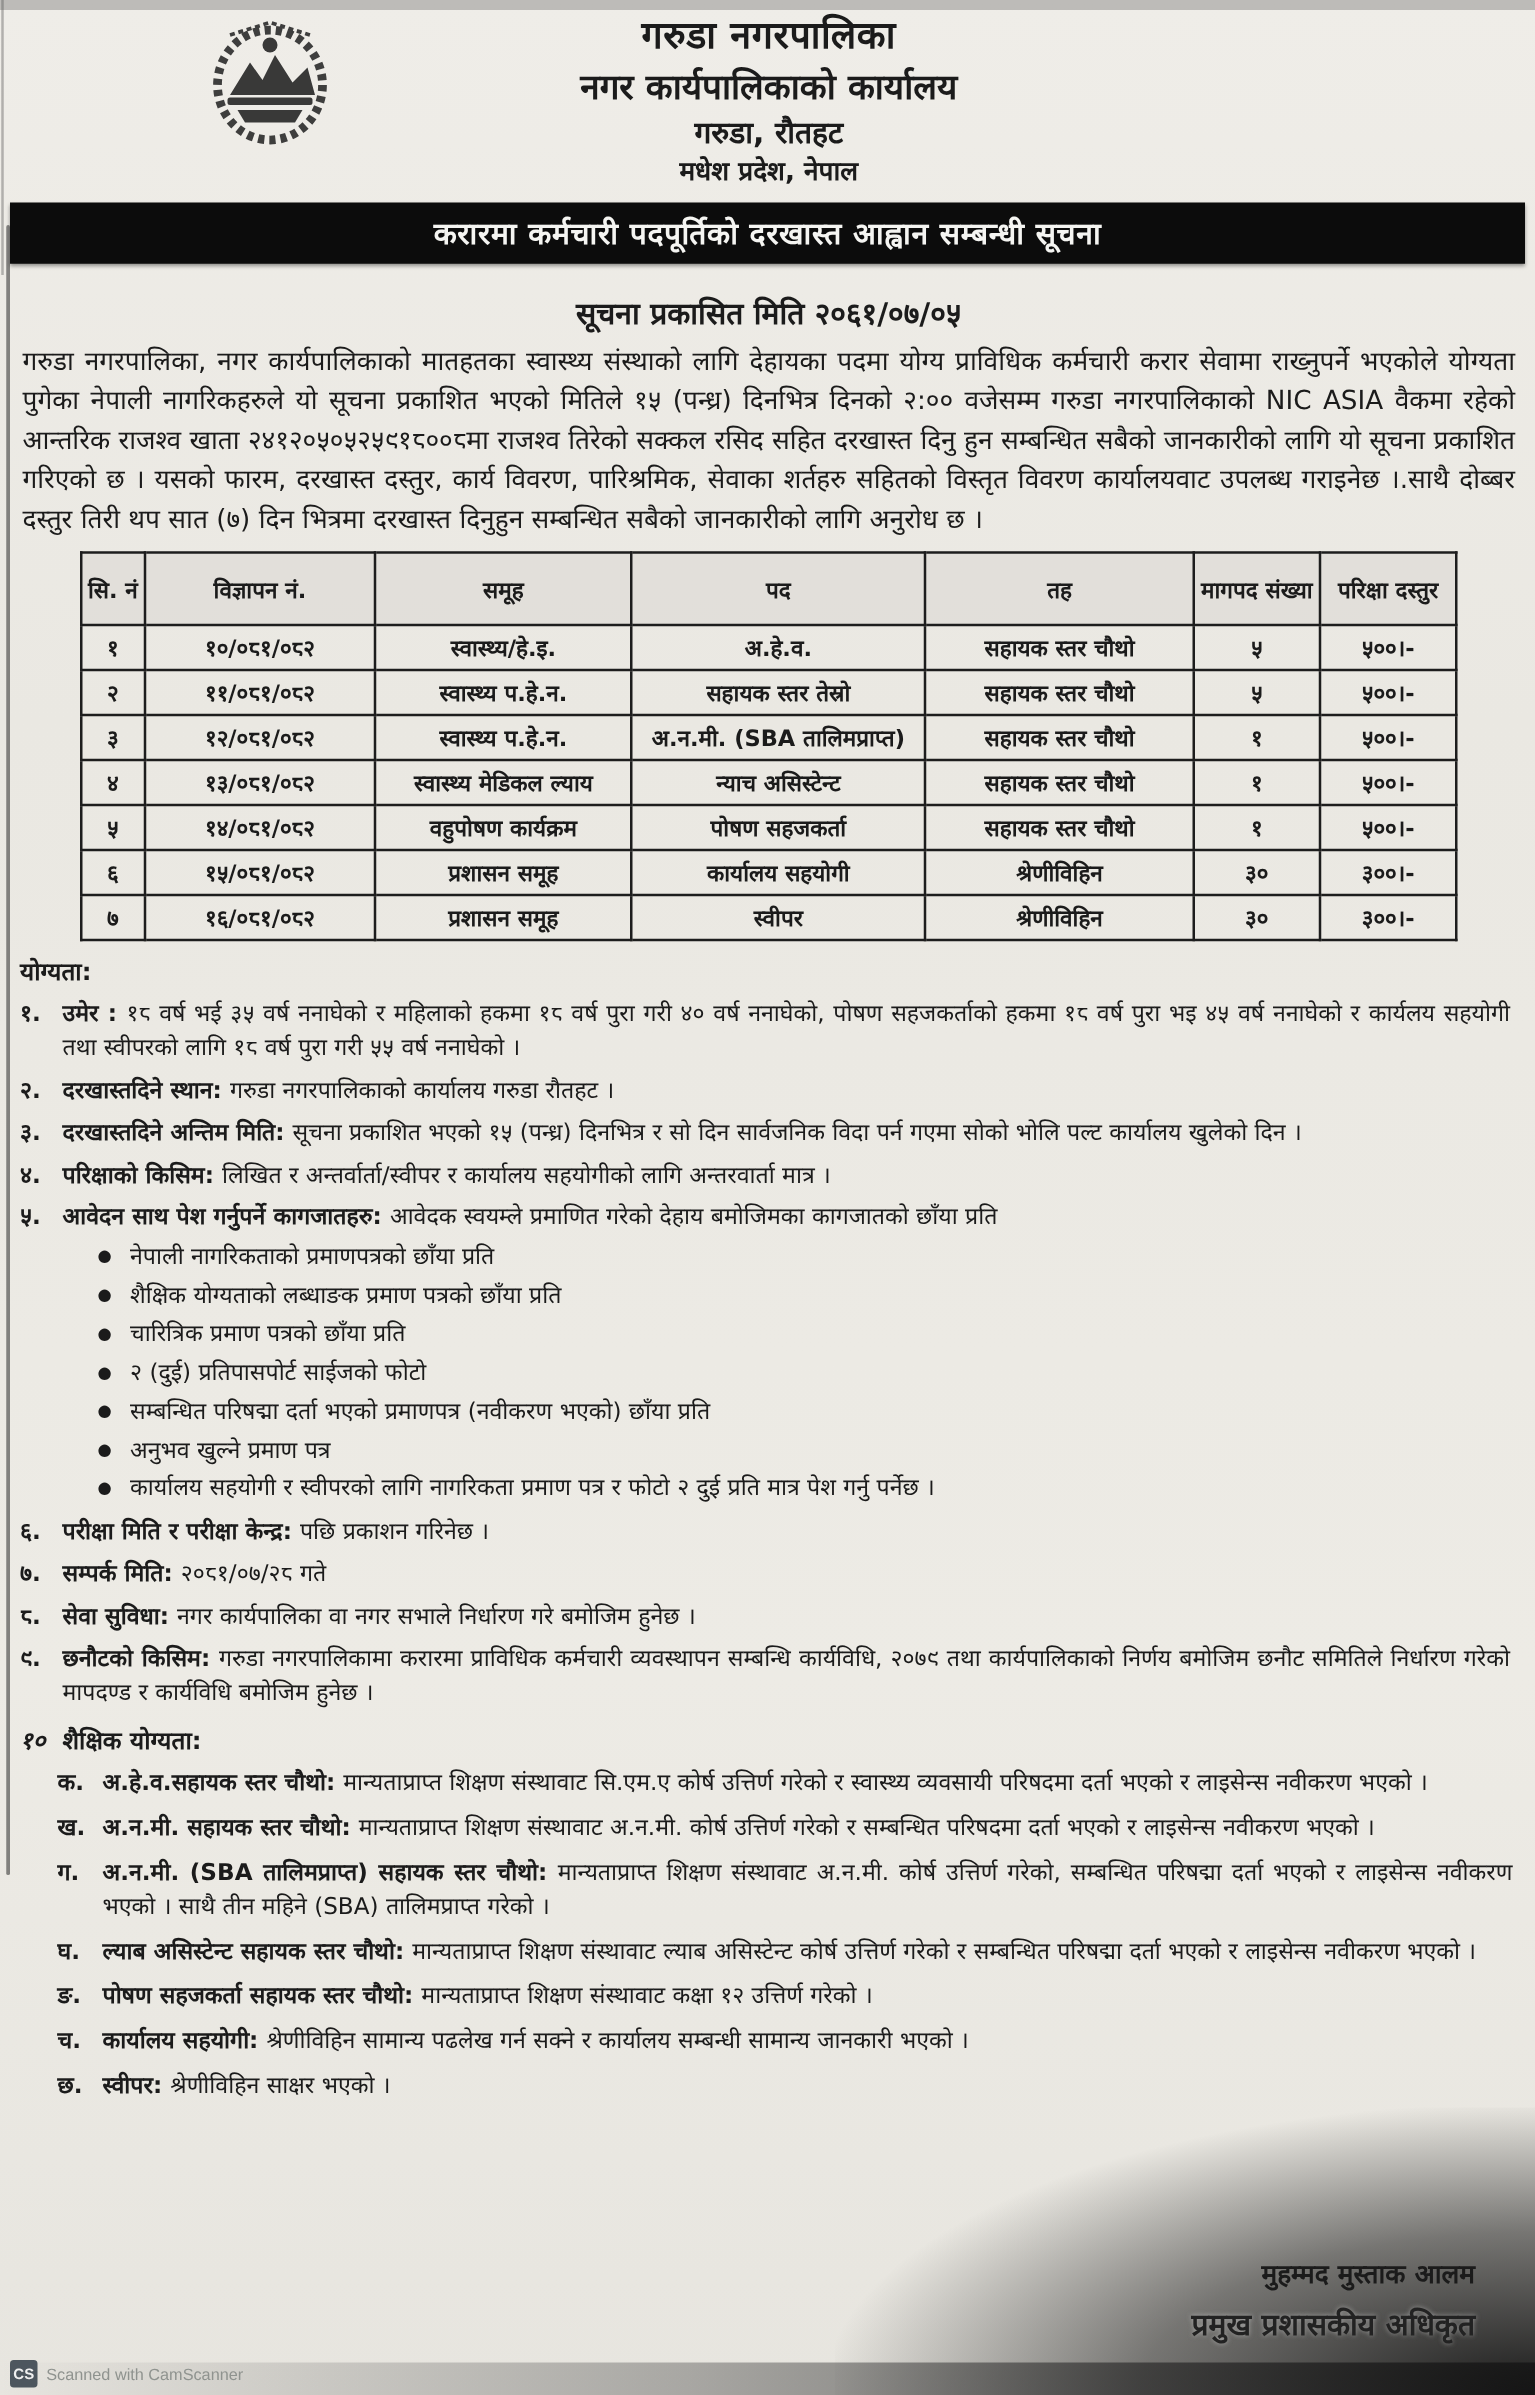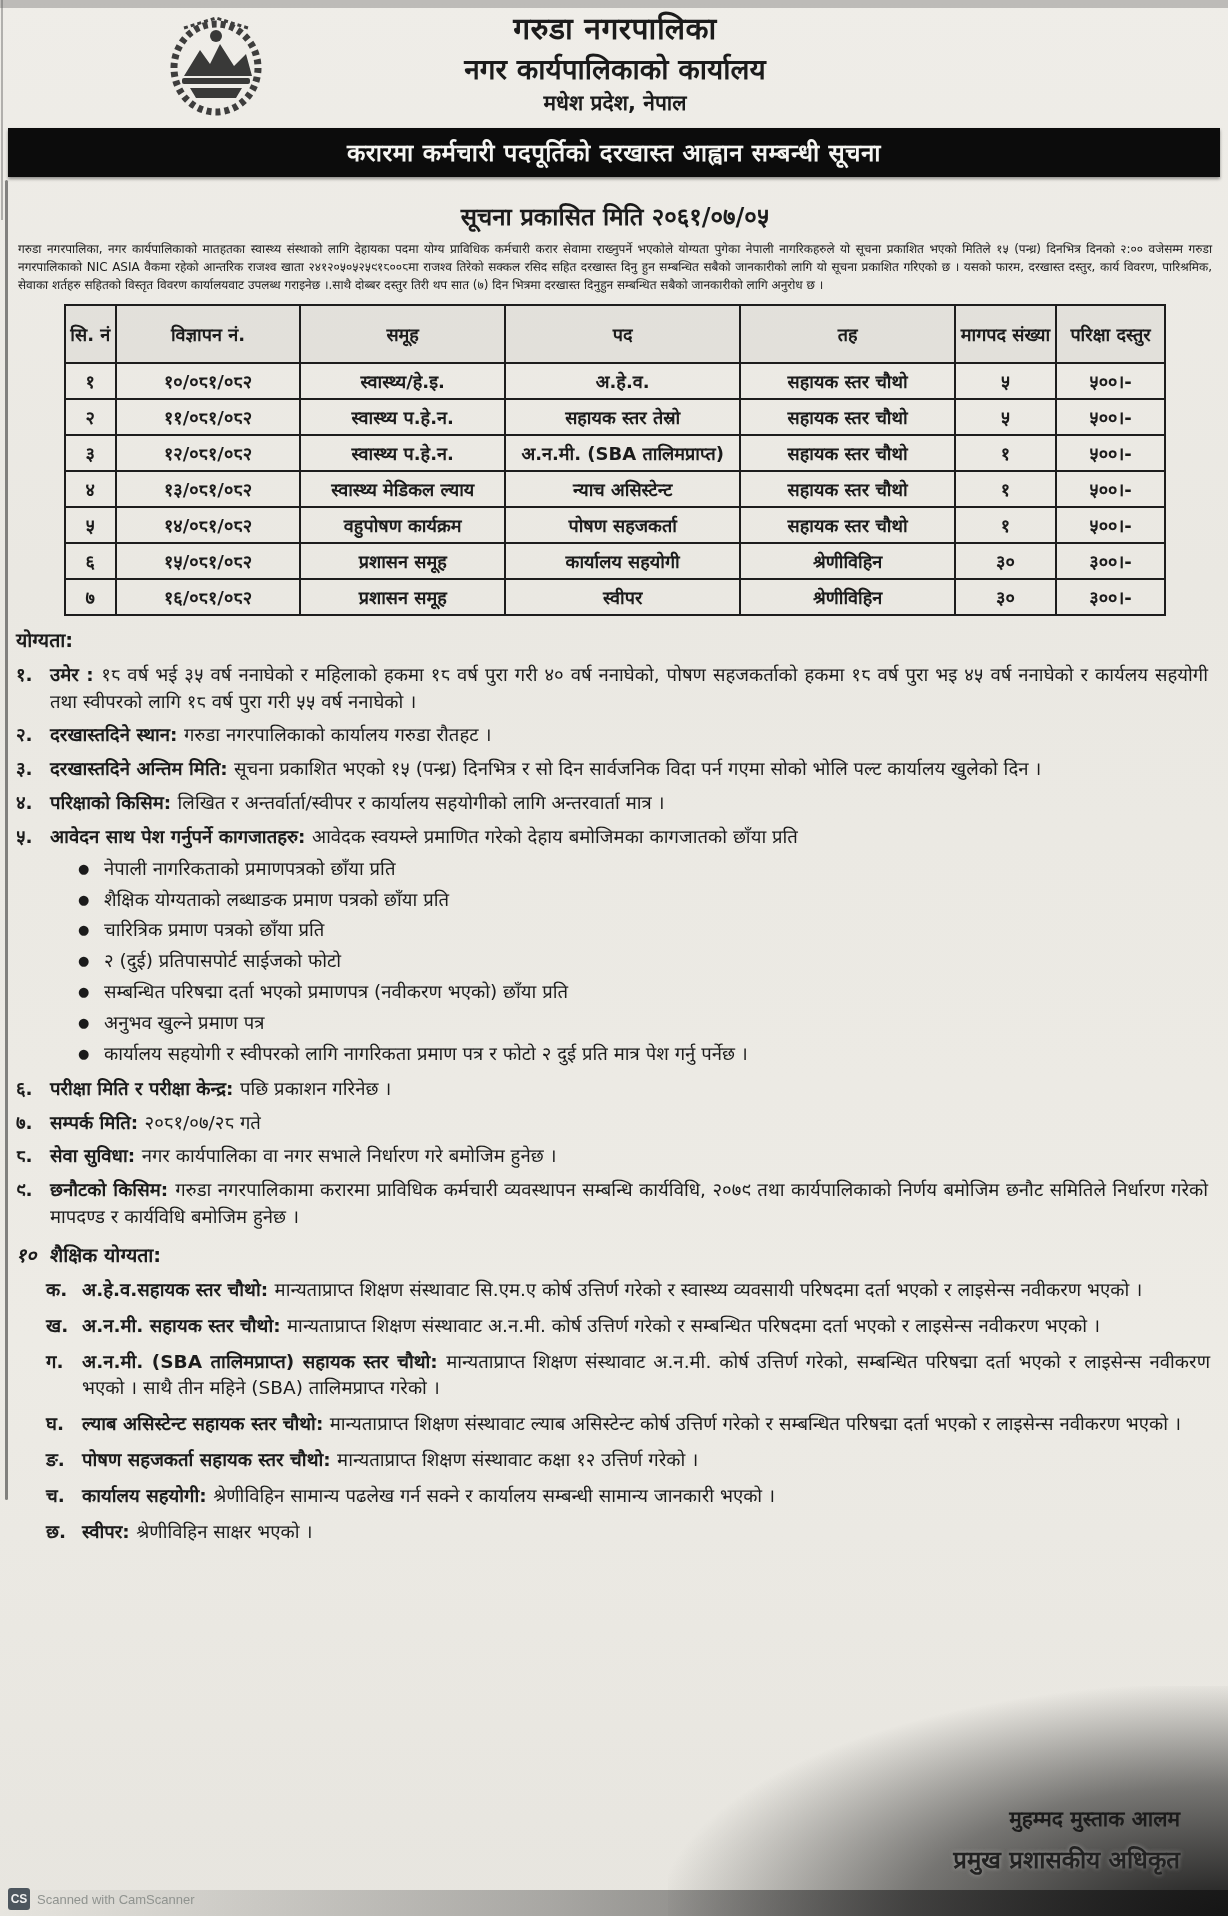--- a/index.html
+++ b/index.html
@@ -29,21 +29,21 @@
   .h1{font-size:30px;font-weight:700;letter-spacing:.5px;}
   .h2{font-size:28px;font-weight:700;margin-top:4px;}
   .h3{font-size:24px;font-weight:700;margin-top:4px;}
   .h4{font-size:21px;font-weight:700;margin-top:3px;}
 
   .banner{margin:12px -6px 12px -8px;background:#0c0c0c;color:#f5f5f2;text-align:center;
     font-size:24px;font-weight:700;padding:7px 4px 9px;letter-spacing:.5px;
     box-shadow:0 2px 3px rgba(0,0,0,.4);}
   .date-line{text-align:center;font-size:24px;font-weight:700;margin-top:10px;}
 
-  .body-par{font-size:12px;line-height:1.5;text-align:justify;margin:8px 2px 0 2px;font-weight:500;}
+  .body-par{font-size:21px;line-height:1.5;text-align:justify;margin:8px 2px 0 2px;font-weight:500;}
 
   table.vtable{border-collapse:collapse;margin:10px auto 0;width:1102px;table-layout:fixed;}
   .vtable th,.vtable td{border:2px solid #1d1d1d;padding:3px 4px;text-align:center;
     font-size:18px;overflow:hidden;}
   .vtable th{font-weight:700;height:50px;background:rgba(210,207,200,.35);}
   .vtable td{font-weight:600;height:28px;}
   .c0{width:4.6%;} .c1{width:16.8%;} .c2{width:18.6%;} .c3{width:21.4%;} .c4{width:19.5%;} .c5{width:9.2%;} .c6{width:9.9%;}
 
   .sec-heading{font-size:19.5px;font-weight:700;margin:10px 0 2px 0;}
   .qlist{margin:0;}
@@ -88,20 +88,21 @@
         <g fill="#262626" opacity="0.9">
           <path d="M30 62 L46 36 L56 50 L66 30 L80 52 L92 40 L98 62 Z"></path>
           <rect x="28" y="64" width="68" height="6" rx="2"></rect>
           <path d="M36 74 h52 l-6 10 h-40 Z"></path>
           <circle cx="62" cy="22" r="6"></circle>
         </g>
       </svg>
     </div>
     <div class="h1">गरुडा नगरपालिका</div>
     <div class="h2">नगर कार्यपालिकाको कार्यालय</div>
+    <div class="h3">गरुडा, रौतहट</div>
     <div class="h4">मधेश प्रदेश, नेपाल</div>
   </header>
 
   <div class="banner">करारमा कर्मचारी पदपूर्तिको दरखास्त आह्वान सम्बन्धी सूचना</div>
 
   <div class="date-line">सूचना प्रकासित मिति २०६१/०७/०५</div>
 
   <p class="body-par">गरुडा नगरपालिका, नगर कार्यपालिकाको मातहतका स्वास्थ्य संस्थाको लागि देहायका पदमा योग्य प्राविधिक कर्मचारी करार सेवामा राख्नुपर्ने भएकोले योग्यता पुगेका नेपाली नागरिकहरुले यो सूचना प्रकाशित भएको मितिले १५ (पन्ध्र) दिनभित्र दिनको २:०० वजेसम्म गरुडा नगरपालिकाको NIC ASIA वैकमा रहेको आन्तरिक राजश्व खाता २४१२०५०५२५९१८००८मा राजश्व तिरेको सक्कल रसिद सहित दरखास्त दिनु हुन सम्बन्धित सबैको जानकारीको लागि यो सूचना प्रकाशित गरिएको छ । यसको फारम, दरखास्त दस्तुर, कार्य विवरण, पारिश्रमिक, सेवाका शर्तहरु सहितको विस्तृत विवरण कार्यालयवाट उपलब्ध गराइनेछ ।.साथै दोब्बर दस्तुर तिरी थप सात (७) दिन भित्रमा दरखास्त दिनुहुन सम्बन्धित सबैको जानकारीको लागि अनुरोध छ ।</p>
 
   <table class="vtable">

